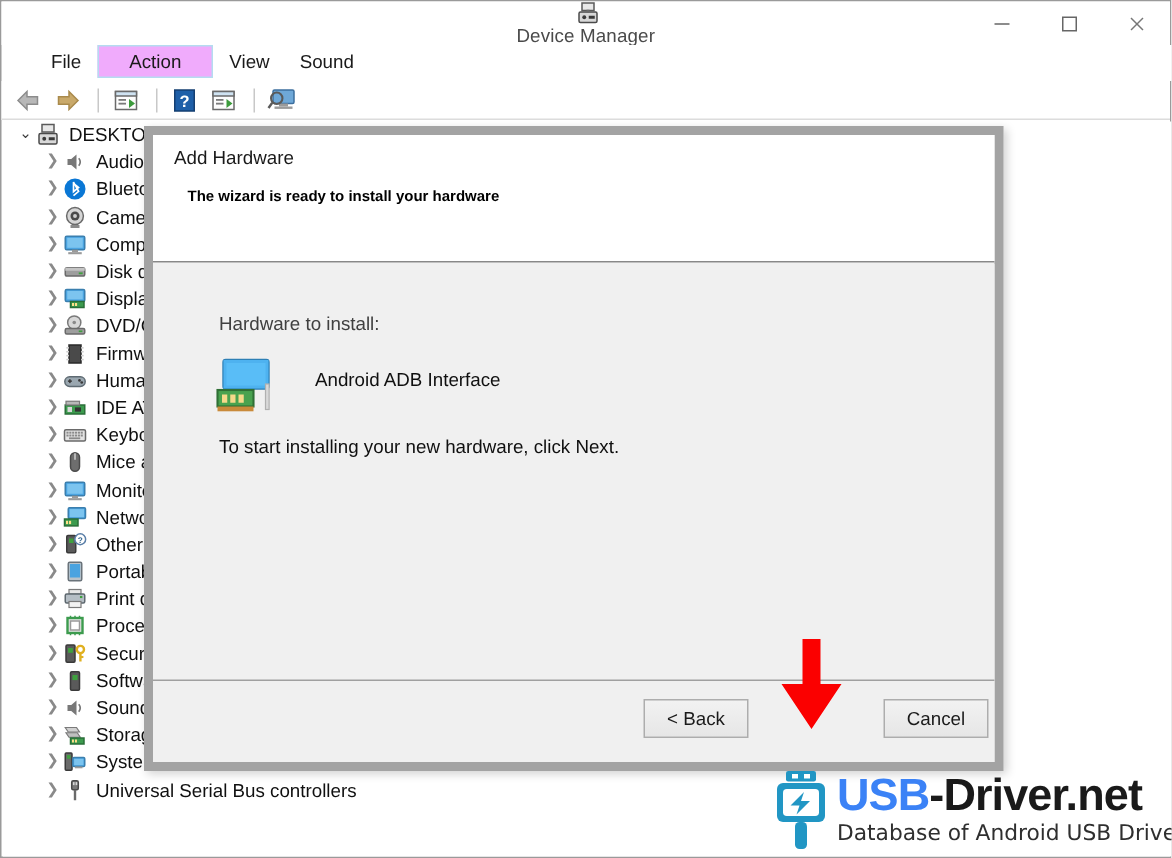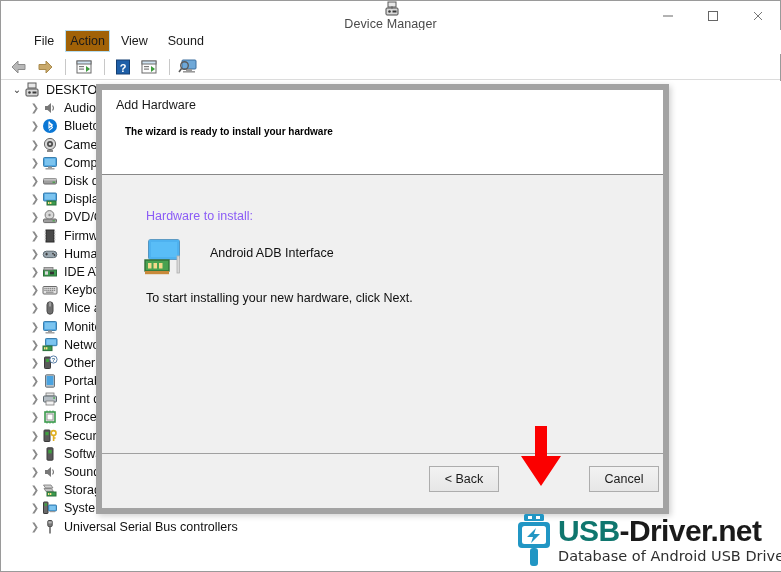--- a/index.html
+++ b/index.html
@@ -75,23 +75,23 @@
     box-sizing: border-box;
   }
   .menu-item {
     font-size: 12.5px;
     color: #1a1a1a;
     padding: 3px 9px;
     margin-right: 2px;
     line-height: 16px;
   }
   .menu-item.active {
-    background: #a16207;
+    background: #f0abfc;
     border: 1px solid #b5dcf0;
-    padding: 2px 4px;
+    padding: 2px 20px;
   }
 
   
   #toolbar {
     position: absolute;
     left: 0; top: 53px;
     width: 100%;
     height: 26px;
     background: #ffffff;
     border-bottom: 1px solid #dcdcdc;
@@ -184,21 +184,21 @@
   #dlg-body {
     position: absolute;
     left: 0; top: 86px;
     right: 0; bottom: 54px;
     background: #f0f0f0;
   }
   #hw-label {
     position: absolute;
     left: 44px; top: 33px;
     font-size: 12.5px;
-    color: #8b5cf6;
+    color: #404040;
   }
   #hw-icon {
     position: absolute;
     left: 42px; top: 62px;
     width: 42px; height: 40px;
   }
   #hw-name {
     position: absolute;
     left: 108px; top: 70px;
     font-size: 12.5px;
@@ -261,21 +261,21 @@
   }
   #wm-icon { width: 44px; height: 56px; flex: none; }
   #wm-texts { margin-left: 2px; }
   #wm-title {
     font-size: 30px;
     font-weight: bold;
     letter-spacing: -.6px;
     line-height: 30px;
     white-space: nowrap;
   }
-  #wm-title .t-usb { color: #0f766e; }
+  #wm-title .t-usb { color: #3b82f6; }
   #wm-title .t-driver { color: #1a1a1a; }
   #wm-sub {
     font-size: 14.5px;
     color: #2f2f2f;
     line-height: 18px;
     white-space: nowrap;
     margin-top: 1px;
     font-family: "DejaVu Sans", sans-serif;
   }
 </style>

